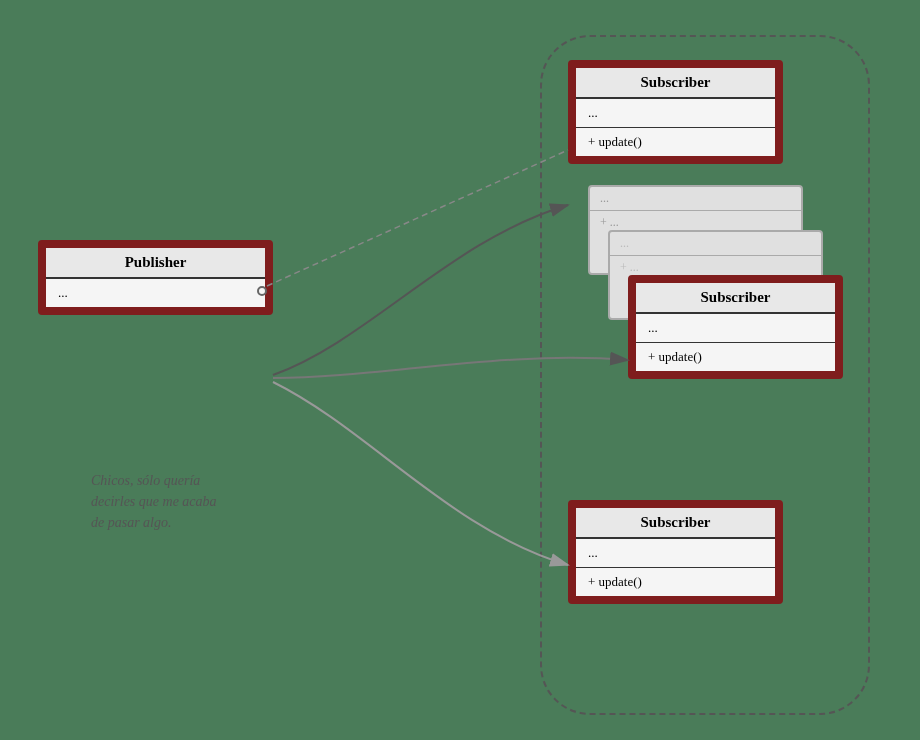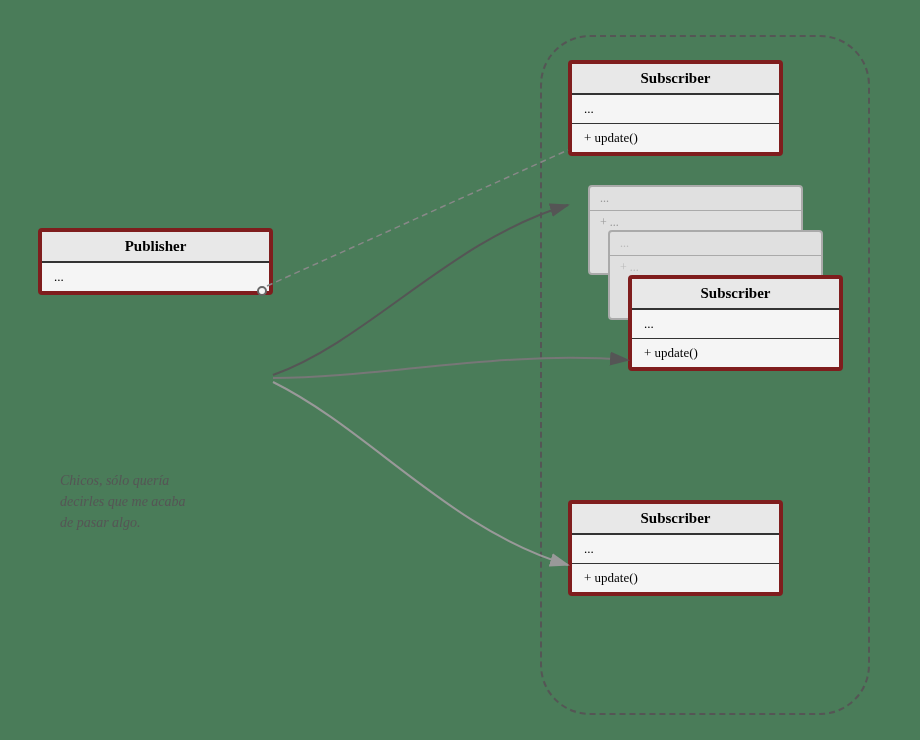--- a/index.html
+++ b/index.html
@@ -18,21 +18,21 @@
       top: 20px;
       left: 20px;
       width: 880px;
       height: 700px;
     }
 
     
     .uml-box {
       position: absolute;
       background: #f5f5f5;
-      border: 4px solid #7f1d1d;
+      border: 8px solid #7f1d1d;
       border-radius: 4px;
     }
 
     .uml-header {
       background: #e8e8e8;
       border-bottom: 2px solid #333;
       padding: 6px 12px;
       text-align: center;
       font-weight: bold;
       font-size: 15px;
@@ -45,21 +45,21 @@
       min-height: 28px;
     }
 
     .uml-section:last-child {
       border-bottom: none;
     }
 
     
     .publisher-box {
       left: 18px;
-      top: 208px;
+      top: 220px;
       width: 235px;
     }
 
     
     .subscriber-top {
       left: 548px;
       top: 40px;
       width: 215px;
     }
 
@@ -126,21 +126,21 @@
       border: 2px solid #666;
       border-radius: 50%;
       background: #f5f5f5;
       left: 237px;
       top: 266px;
     }
 
     
     .caption-text {
       position: absolute;
-      left: 40px;
+      left: 71px;
       top: 450px;
       font-style: italic;
       color: #555;
       font-size: 14px;
       line-height: 1.5;
       max-width: 210px;
     }
   </style>
 </head>
 <body>

